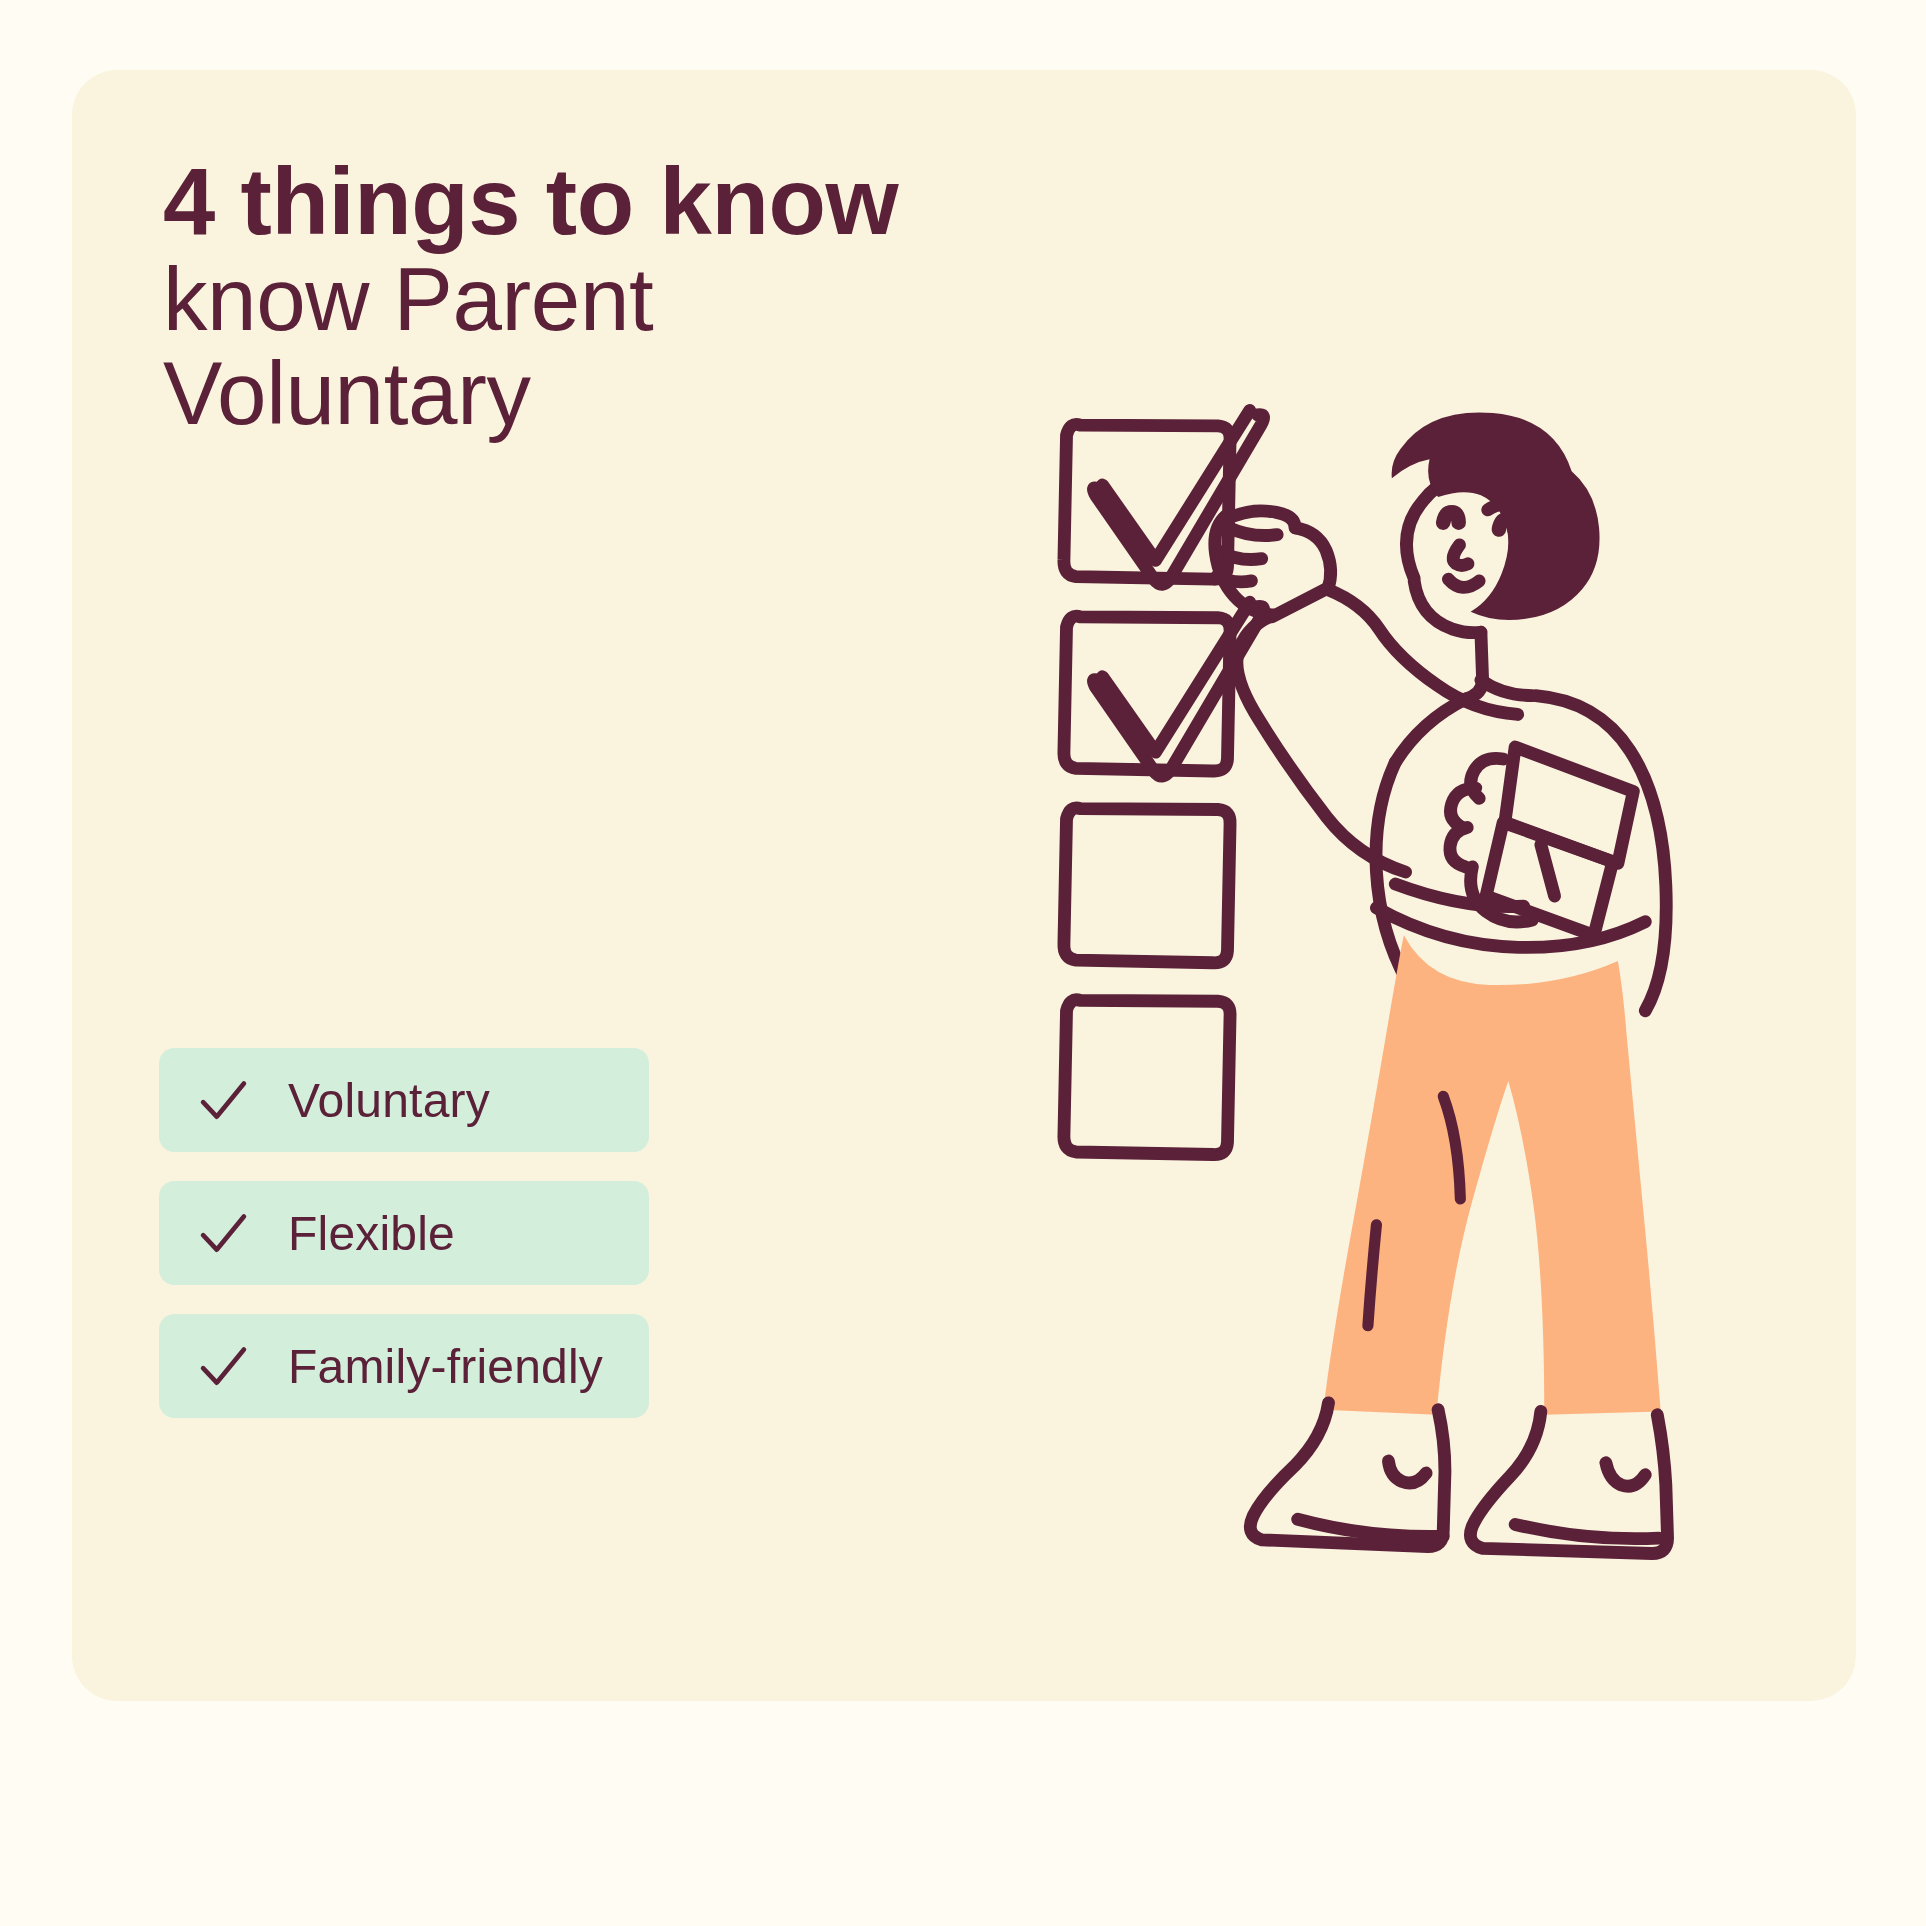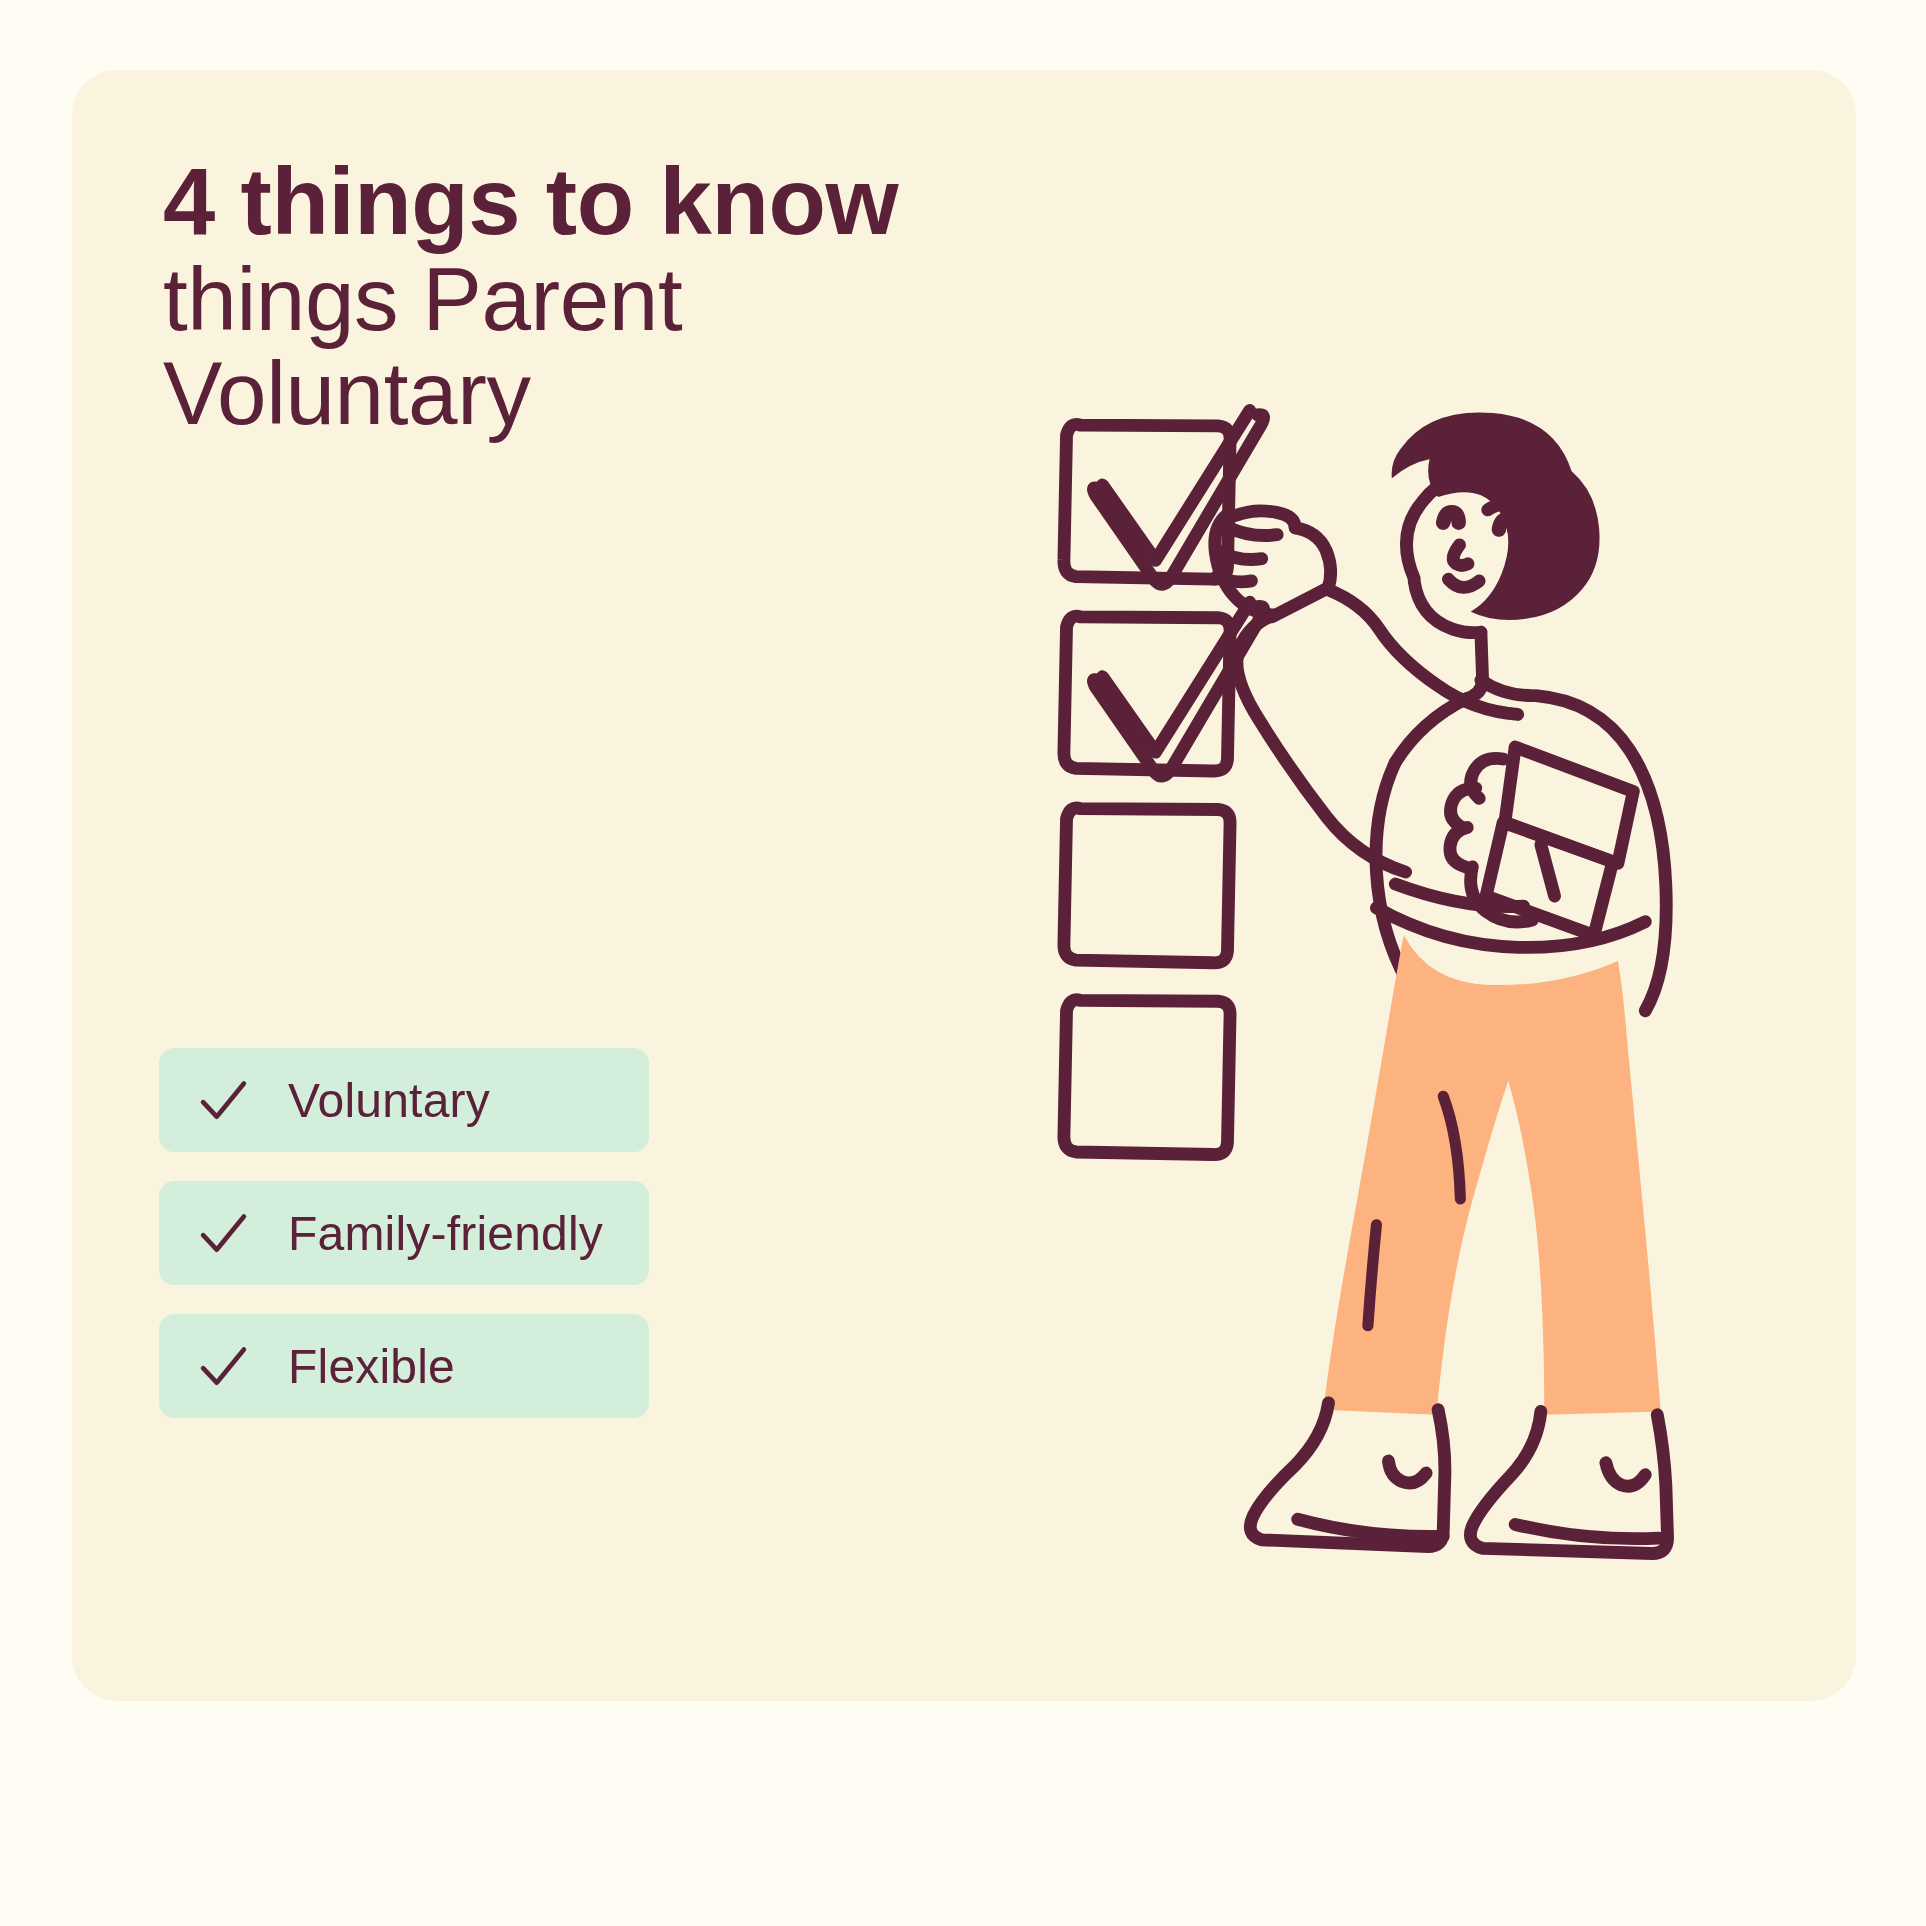--- a/index.html
+++ b/index.html
@@ -106,46 +106,46 @@
 </style>
 </head>
 <body>
 
 <div class="stage">
 
   <div class="card"></div>
 
   <div class="headline">
     <span class="line line1">4 things to know</span>
-    <span class="line line2">things Parent</span>
+    <span class="line line2">know Parent</span>
     <span class="line line3">Voluntary</span>
   </div>
 
   <div class="pill-list">
 
     <div class="pill">
       <svg class="pill-check" viewBox="0 0 60 60">
         <path d="M6 32 L22 49 L54 10" fill="none" stroke="#5B2139" stroke-width="5.5" stroke-linecap="round" stroke-linejoin="round"></path>
       </svg>
       <span class="pill-label">Voluntary</span>
     </div>
 
 
     <div class="pill">
       <svg class="pill-check" viewBox="0 0 60 60">
         <path d="M6 32 L22 49 L54 10" fill="none" stroke="#5B2139" stroke-width="5.5" stroke-linecap="round" stroke-linejoin="round"></path>
       </svg>
-      <span class="pill-label">Family-friendly</span>
+      <span class="pill-label">Flexible</span>
     </div>
 
     <div class="pill">
       <svg class="pill-check" viewBox="0 0 60 60">
         <path d="M6 32 L22 49 L54 10" fill="none" stroke="#5B2139" stroke-width="5.5" stroke-linecap="round" stroke-linejoin="round"></path>
       </svg>
-      <span class="pill-label">Flexible</span>
+      <span class="pill-label">Family-friendly</span>
     </div>
 
   </div>
 
   <div class="illustration">
     <svg viewBox="0 0 1010 1620" xmlns="http://www.w3.org/2000/svg">
       <g fill="none" stroke="#5B2139" stroke-width="15" stroke-linecap="round" stroke-linejoin="round">
 
         <g>
           <path d="M62 76 q-12 -4 -16 12 l-3 145 q-1 18 14 20 l160 3 q16 1 17 -14 l3 -148 q1 -16 -14 -17 Z"></path>

